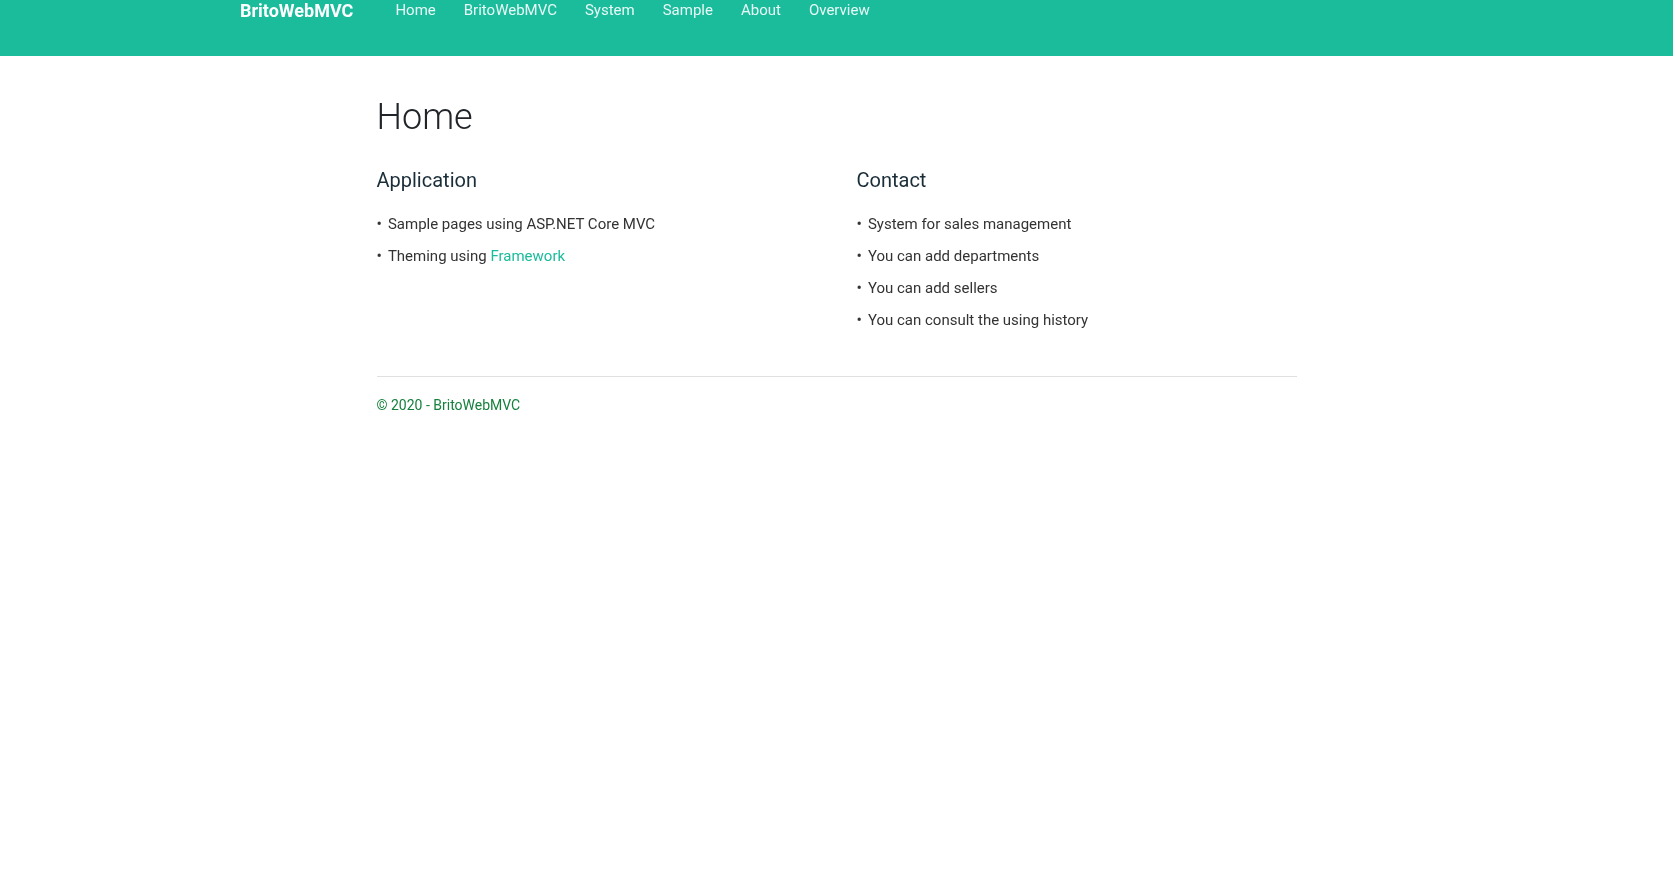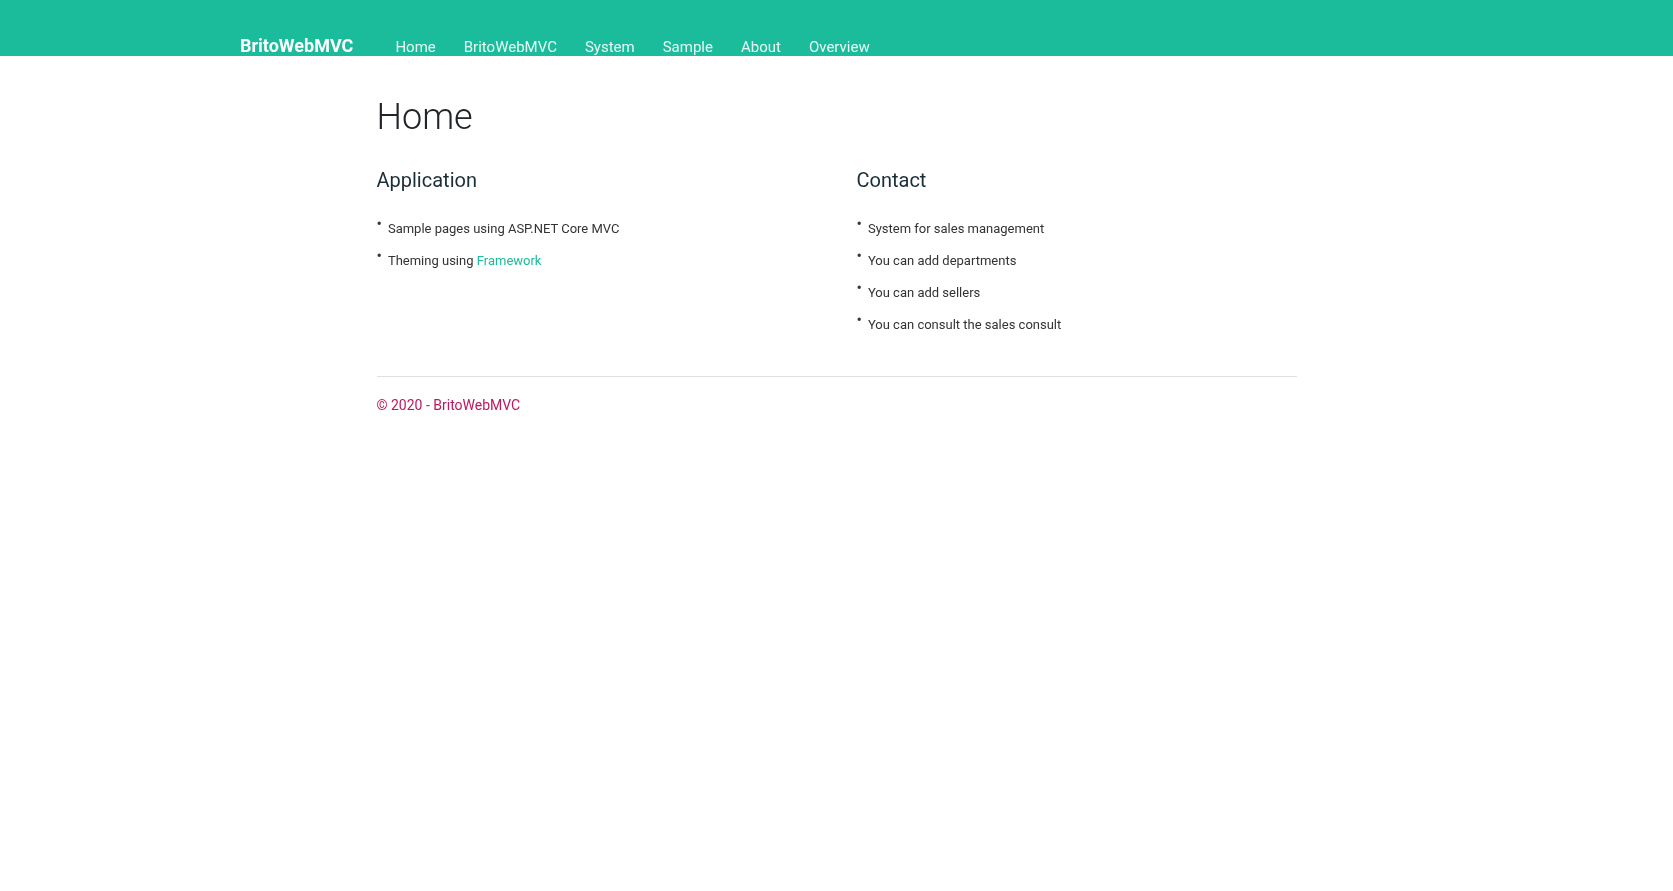--- a/index.html
+++ b/index.html
@@ -13,21 +13,21 @@
       font-size: 16px;
       color: #212529;
       background: #fff;
     }
 
     
     .navbar {
       background-color: #1abc9c;
       padding: 0 240px;
       display: flex;
-      align-items: flex-end;
+      align-items: flex-start;
       height: 56px;
     }
 
     .navbar-brand {
       color: #fff;
       font-weight: 700;
       font-size: 18px;
       text-decoration: none;
       margin-right: 30px;
     }
@@ -78,23 +78,23 @@
     }
 
     .section-list {
       list-style: none;
       padding: 0;
     }
 
     .section-list li {
       padding: 4px 0;
       color: #333;
-      font-size: 13px;
+      font-size: 15px;
       display: flex;
-      align-items: flex-end;
+      align-items: center;
       gap: 6px;
     }
 
     .section-list li::before {
       content: "•";
       color: #333;
       font-size: 16px;
       line-height: 1.5;
       flex-shrink: 0;
     }
@@ -105,21 +105,21 @@
     }
 
     .divider {
       border: none;
       border-top: 1px solid #e0e0e0;
       margin: 40px 0 20px 0;
     }
 
     .footer-text {
       font-size: 14px;
-      color: #be185d;
+      color: #15803d;
       margin-bottom: 20px;
     }
   </style>
 </head>
 <body>
 
 <nav class="navbar">
   <a class="navbar-brand" href="#">BritoWebMVC</a>
   <ul class="navbar-nav">
     <li>
@@ -166,21 +166,21 @@
         <li>
           <span>System for sales management</span>
         </li>
         <li>
           <span>You can add departments</span>
         </li>
         <li>
           <span>You can add sellers</span>
         </li>
         <li>
-          <span>You can consult the sales consult</span>
+          <span>You can consult the using history</span>
         </li>
       </ul>
     </div>
 
   </div>
 
   <hr class="divider">
 
   <p class="footer-text">© 2020 - BritoWebMVC</p>
 </div>

